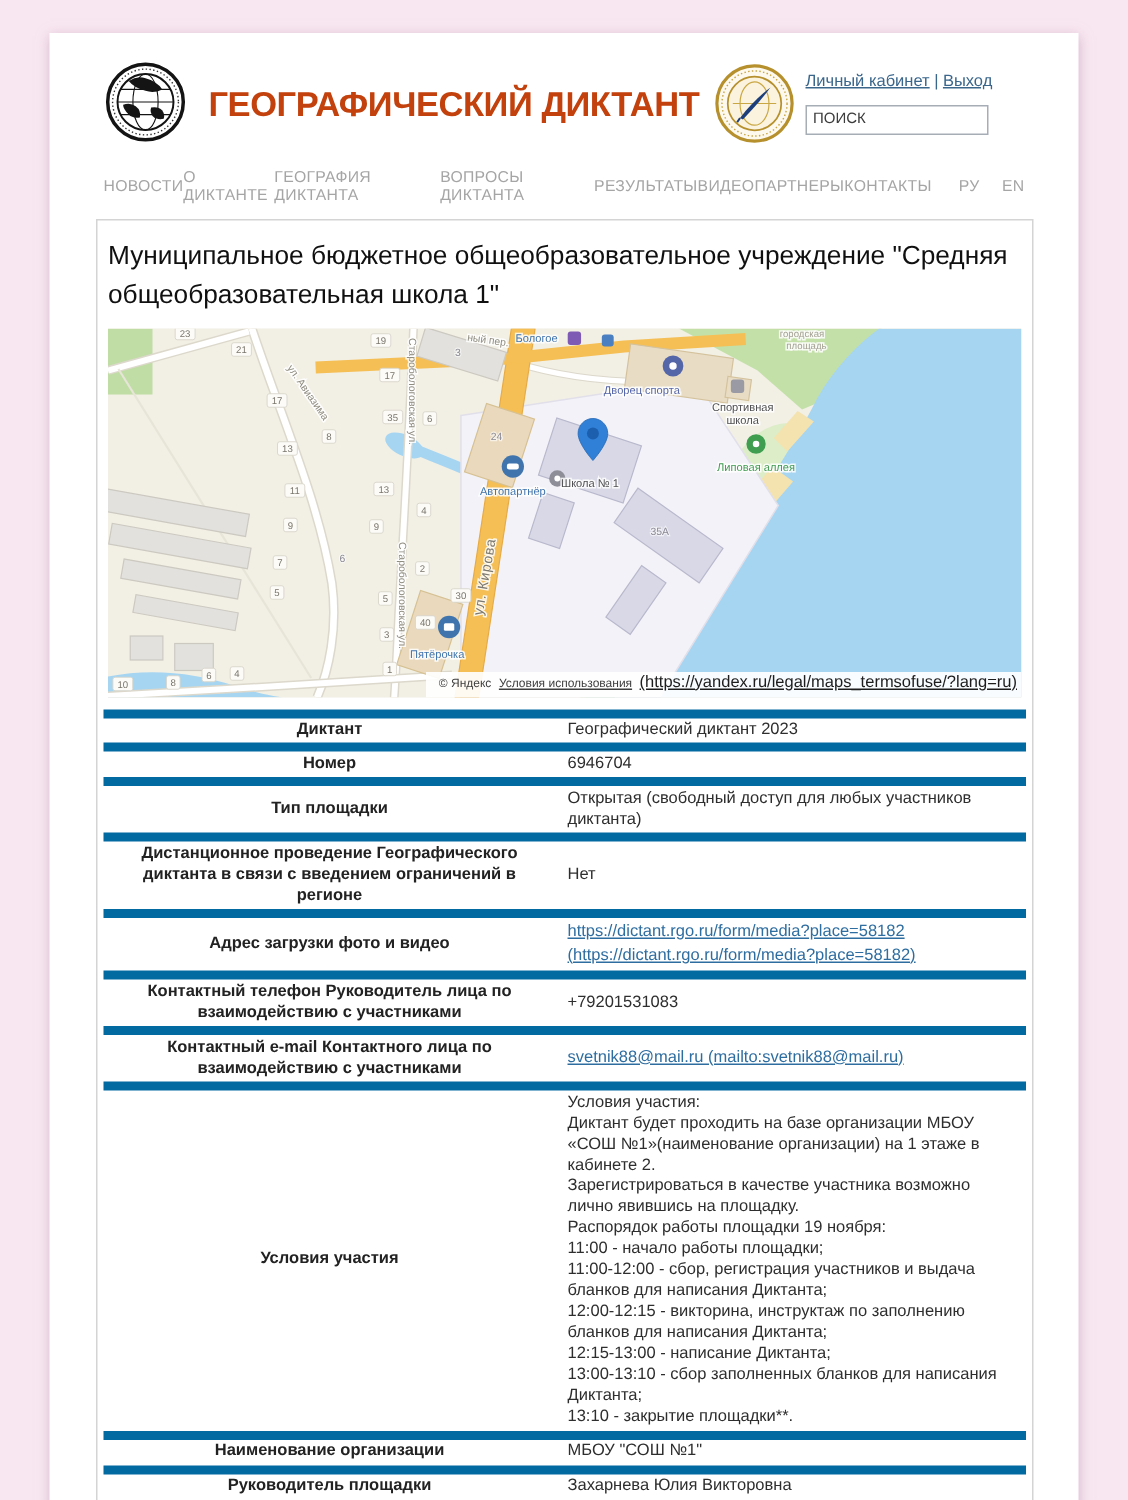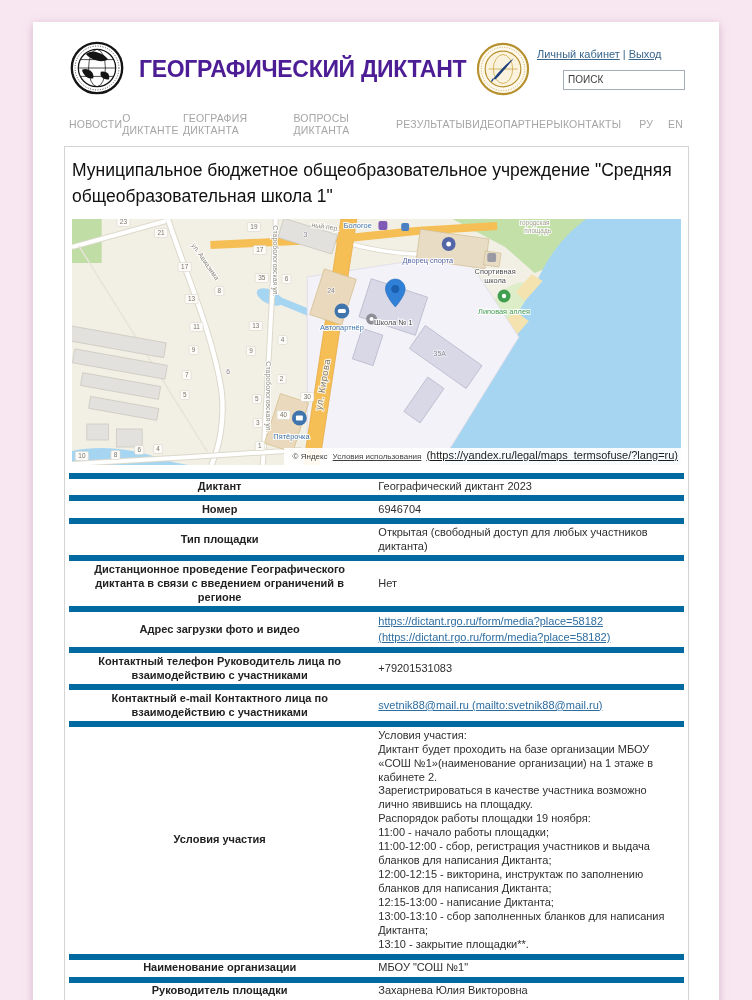--- a/index.html
+++ b/index.html
@@ -2,28 +2,28 @@
 <html><head>
 <meta charset="utf-8">
 <style>
   html,body{margin:0;padding:0;width:752px;height:1000px;overflow:hidden;
     background:#f8e7f1;font-family:"Liberation Sans","DejaVu Sans",sans-serif;}
   .card{width:686px;margin:22px auto 0;background:#fff;min-height:966px;
     box-shadow:0 2px 8px rgba(185,140,170,.55);box-sizing:border-box;padding:16px 0 0;}
   
   .hdr{display:flex;align-items:flex-start;padding:2px 30px 0 36px;}
   .logo{width:56px;height:56px;flex:0 0 auto;}
-  .brand{font-size:23px;font-weight:bold;color:#4c1d95;letter-spacing:-.3px;
+  .brand{font-size:23px;font-weight:bold;color:#c2410c;letter-spacing:-.3px;
     margin:16px 10px 0 14px;white-space:nowrap;}
   .seal{width:54px;height:54px;margin-top:2px;flex:0 0 auto;}
   .hright{margin-left:auto;width:152px;text-align:left;padding-top:8px;}
   .hlinks{font-size:11px;color:#3a668c;white-space:nowrap;}
   .hlinks a{color:#3a668c;text-decoration:underline;}
   .hlinks .sep{color:#3a668c;text-decoration:none;margin:0 3px;}
-  .search{margin-top:9px;margin-left:26px;}
+  .search{margin-top:9px;}
   .search input{width:112px;height:16px;border:1px solid #a6adb5;font-size:10px;
     color:#3c3c3c;padding:1px 4px;font-family:inherit;}
   .search input::placeholder{color:#3c3c3c;opacity:1;}
   
   .nav{display:flex;align-items:center;justify-content:space-between;
     padding:0 36px;margin-top:16px;}
   .nav a{font-size:10.5px;color:#a5a5a5;text-decoration:none;letter-spacing:.2px;}
   .lang{display:flex;gap:15px;margin-left:18px;}
   
   .box{margin:10px 30px 0 31px;border:1px solid #d4d4d4;padding:8px 3px 14px;}

